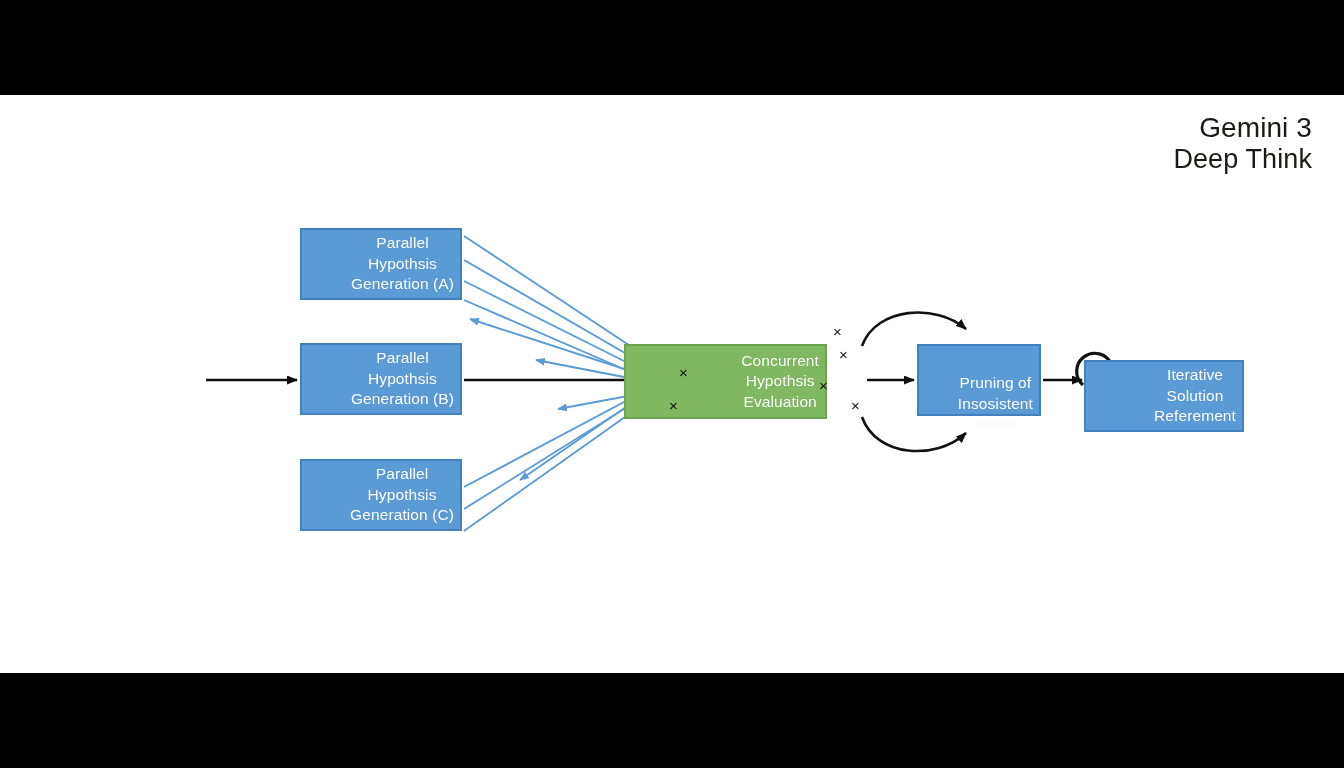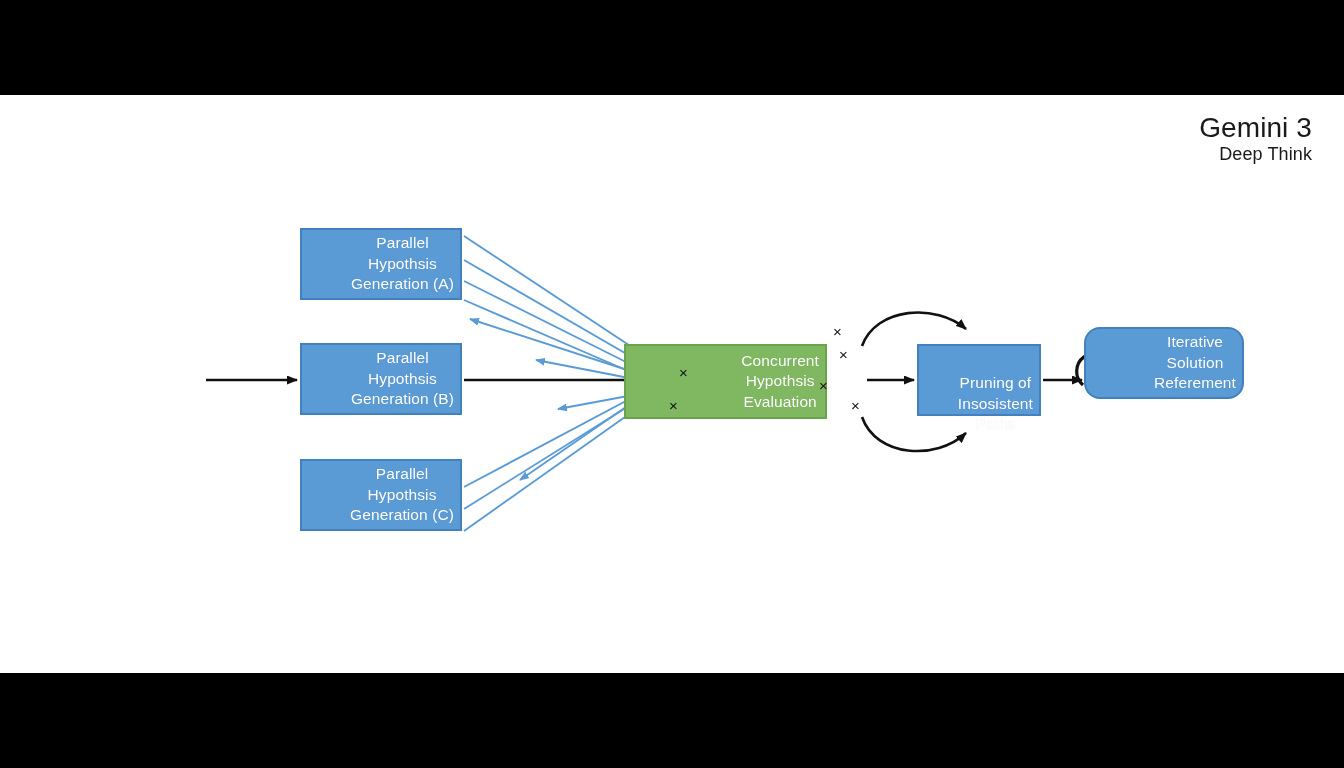--- a/index.html
+++ b/index.html
@@ -54,21 +54,21 @@
     line-height: 1.18;
     z-index: 20;
   }
   #branding .brand-line1 {
     font-size: 28px;
     font-weight: 400;
     letter-spacing: 0.1px;
     display: block;
   }
   #branding .brand-line2 {
-    font-size: 18px;
+    font-size: 27px;
     font-weight: 400;
     letter-spacing: 0.1px;
     display: block;
   }
 
   
   #wires {
     position: absolute;
     left: 0;
     top: 0;
@@ -213,21 +213,21 @@
 Hypothsis
 Evaluation</span>
     </div>
 
     <div class="node node-blue" style="left:917px; top:249px; width:124px; height:72px;">
       <span class="label" style="white-space:pre-line;margin-top:48px;">Pruning of
 Insosistent
 Paths</span>
     </div>
 
-    <div class="node node-blue" style="left:1084px; top:232px; width:160px; height:72px;border-radius:16px;">
+    <div class="node node-blue" style="left:1084px; top:265px; width:160px; height:72px;">
       <span class="label" style="white-space:pre-line;">Iterative
 Solution
 Referement</span>
     </div>
 
     <div id="xmarks">
         <span class="xmark" style="left: 833px; top: 229px;">×</span>
         <span class="xmark" style="left: 839px; top: 252px;">×</span>
         <span class="xmark" style="left: 819px; top: 283px;">×</span>
         <span class="xmark" style="left: 851px; top: 303px;">×</span>

